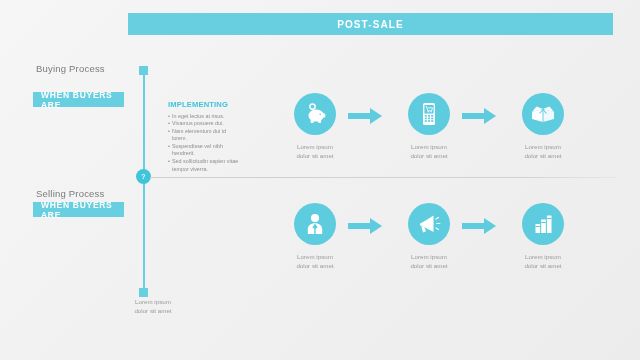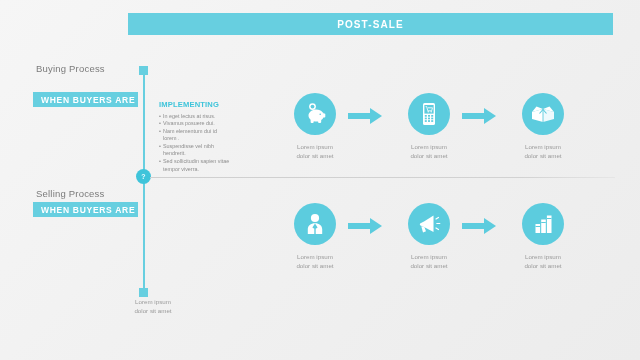--- a/index.html
+++ b/index.html
@@ -43,21 +43,21 @@
   .proc-label {
     position: absolute;
     left: 36px;
     font-size: 9.5px;
     color: #7b7b7b;
     letter-spacing: 0.2px;
   }
   .proc-badge {
     position: absolute;
     left: 33px;
-    width: 105px;
+    width: 91px;
     height: 15px;
     background: #67cfe0;
     display: flex;
     align-items: center;
   }
   .proc-badge span {
     color: #ffffff;
     font-size: 8.5px;
     font-weight: bold;
     letter-spacing: 0.7px;
@@ -114,21 +114,21 @@
     width: 80px;
     text-align: center;
     font-size: 6.2px;
     line-height: 9px;
     color: #9a9a9a;
   }
 
   
   .text-block {
     position: absolute;
-    left: 159px;
+    left: 168px;
     width: 72px;
   }
   .text-block h3 {
     margin: 0 0 3px 0;
     font-size: 7.6px;
     font-weight: bold;
     color: #3fc4da;
     letter-spacing: 0.15px;
     line-height: 9.5px;
   }

